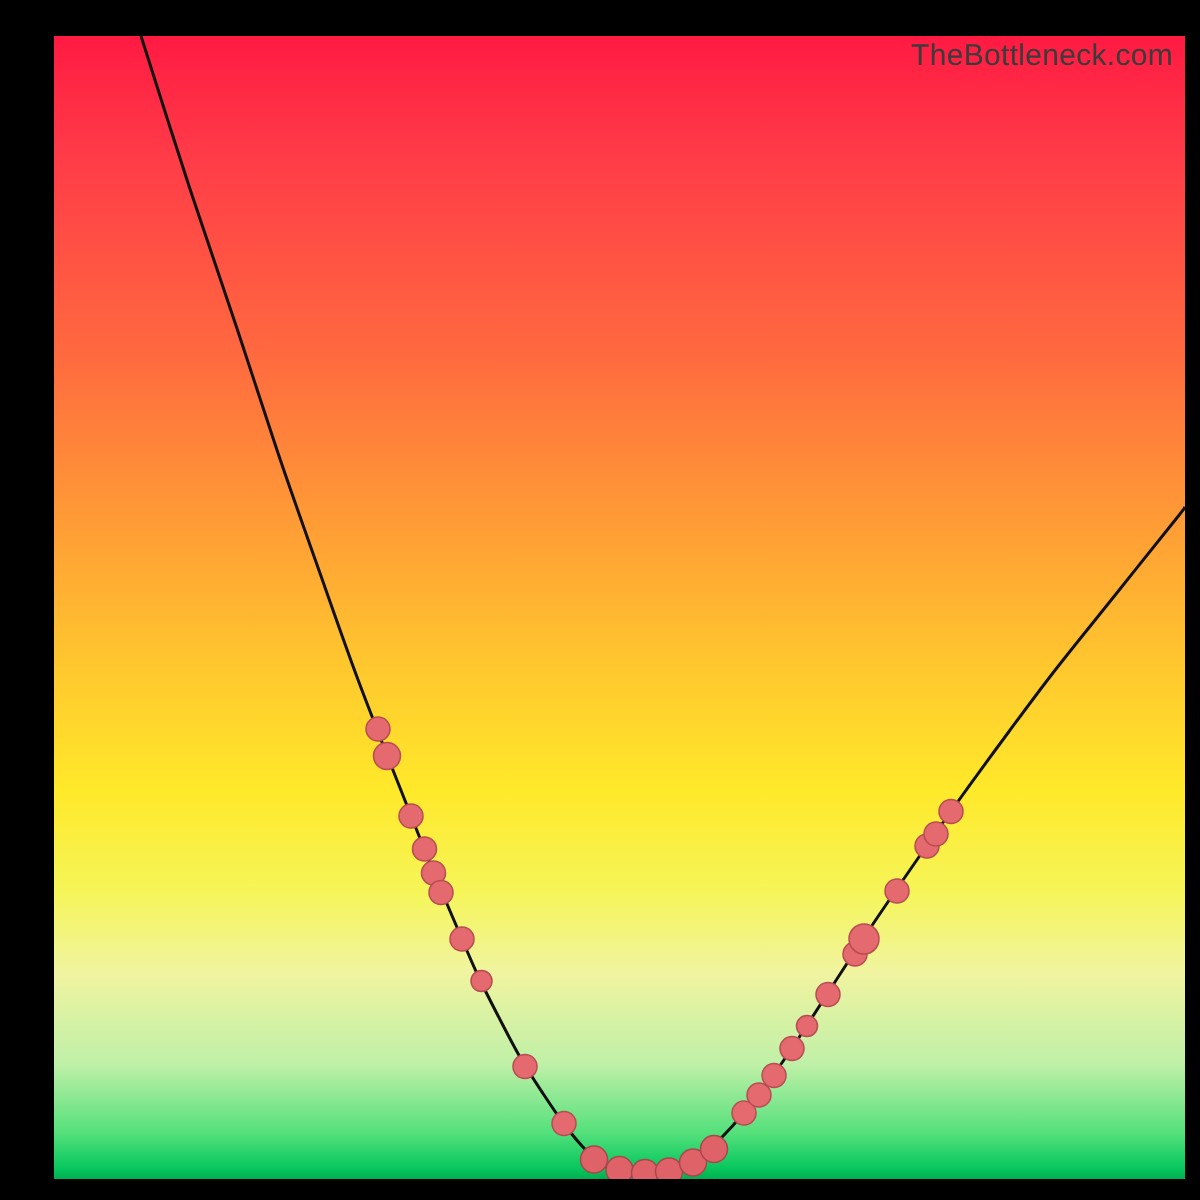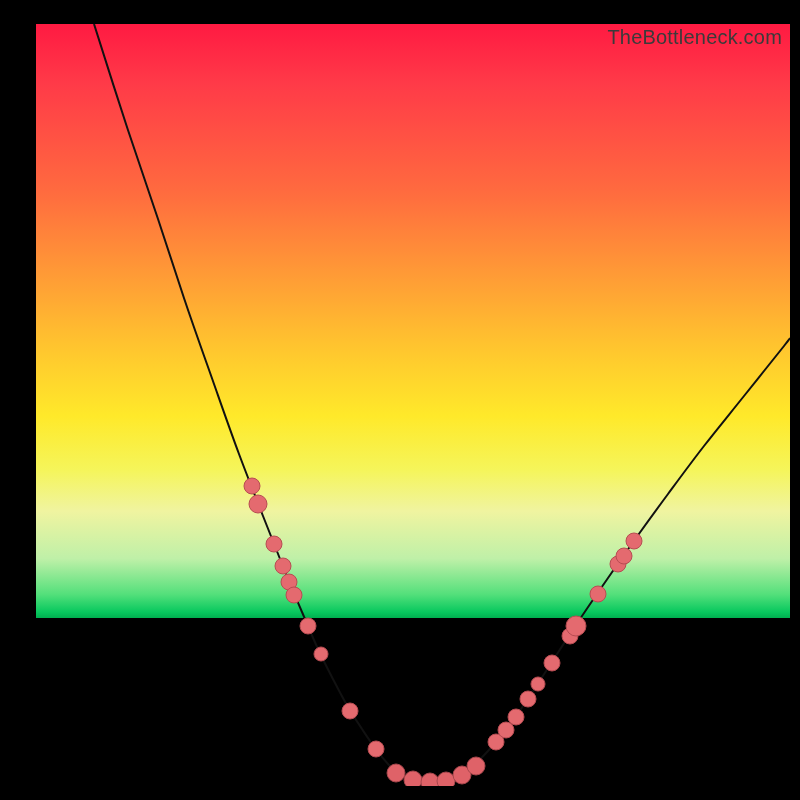--- a/index.html
+++ b/index.html
@@ -17,21 +17,21 @@
     top: 0;
     width: 800px;
     height: 800px;
     background: #000;
   }
   .plot-area {
     position: absolute;
     left: 36px;
     top: 24px;
     width: 754px;
-    height: 594px;
+    height: 762px;
     
     background: linear-gradient(
       to bottom,
       #ff1a42 0%,
       #ff3a48 10%,
       #ff6a3f 28%,
       #ff9a36 42%,
       #ffc72e 55%,
       #ffe92a 66%,
       #f5f55a 75%,

